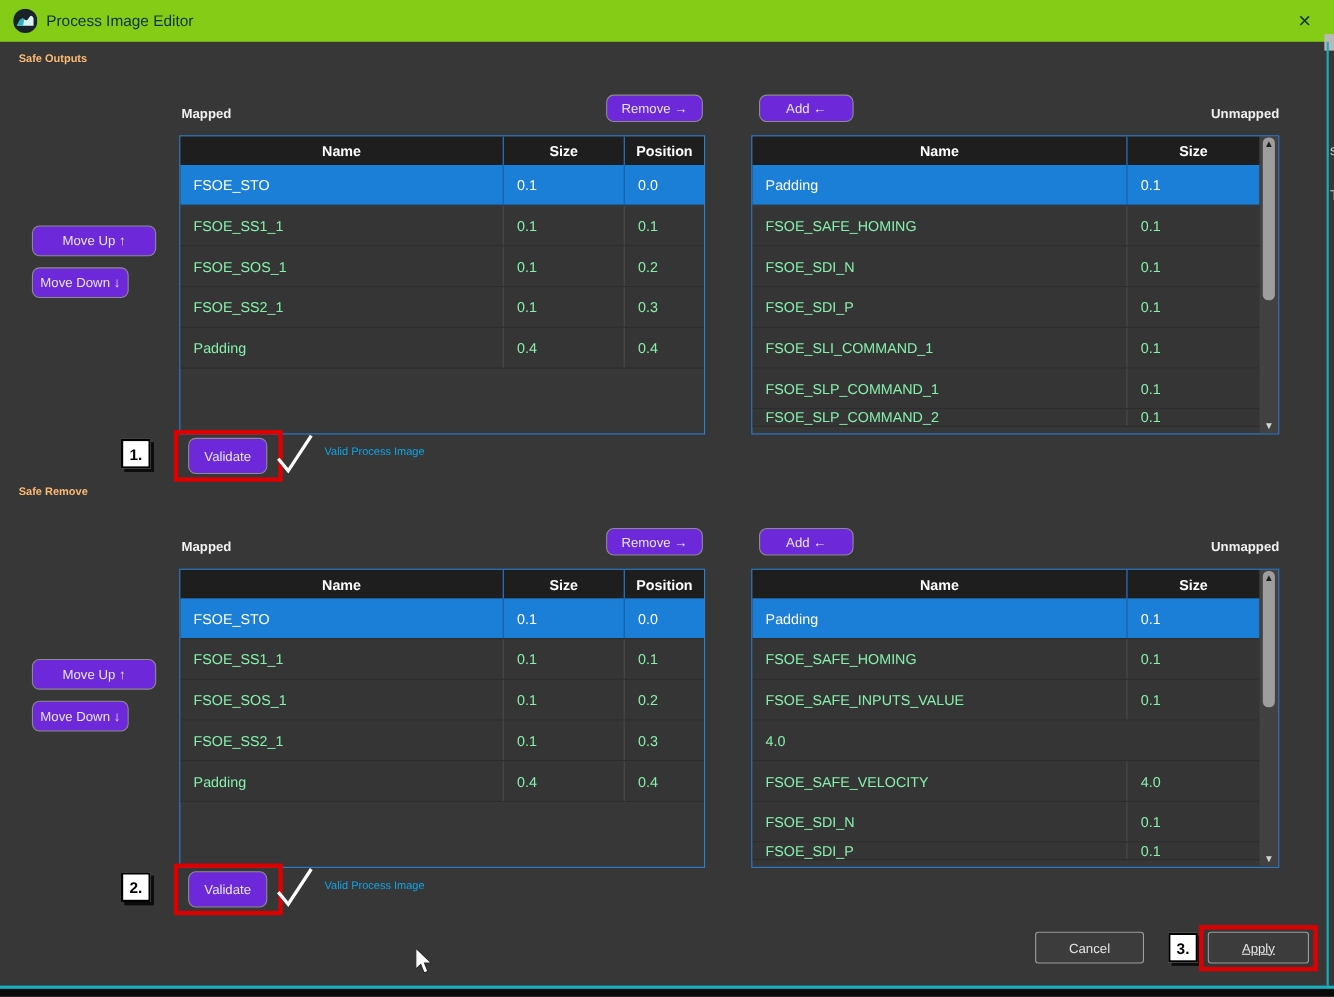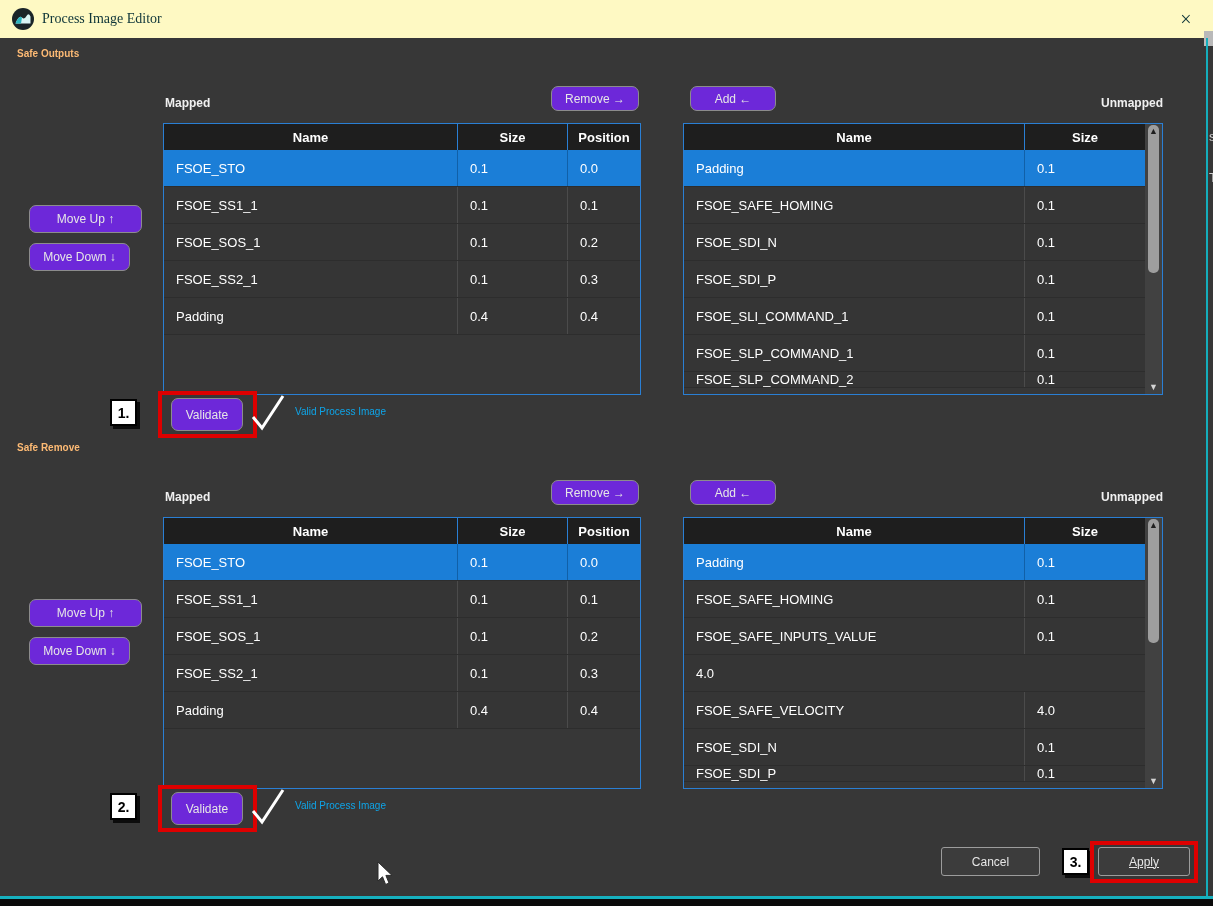--- a/index.html
+++ b/index.html
@@ -3,57 +3,57 @@
 <meta charset="utf-8">
 <style>
   * { margin:0; padding:0; box-sizing:border-box; }
   html,body { width:1213px; height:906px; overflow:hidden; }
   body {
     position:relative; background:#373737;
     font-family:"Liberation Sans", sans-serif; color:#e6e6e6;
   }
   
   .titlebar { position:absolute; left:0; top:0; width:1213px; height:38px;
-    background:#fef9c3; display:flex; align-items:center;font-family:Liberation Serif, serif; }
+    background:#84cc16; display:flex; align-items:center; }
   .titlebar .logo { position:absolute; left:12px; top:8px; width:22px; height:22px; }
   .titlebar .title { position:absolute; left:42px; top:0; height:38px; display:flex;
     align-items:center; font-size:14px; color:#0d3438; }
   .titlebar .close { position:absolute; right:10px; top:0; width:34px; height:38px;
     display:flex; align-items:center; justify-content:center; font-size:20px;
     color:#0d3438; cursor:default; }
   
   .section { position:absolute; left:0; width:1204px; height:394px; }
   .sec-heading { position:absolute; left:17px; top:10px; font-size:10px; font-weight:bold;
     color:#fdba74; }
   .grouplbl { position:absolute; font-size:12px; font-weight:bold; color:#f0f0f0; }
   .lbl-mapped { left:165px; top:58px; }
   .lbl-unmapped { left:963px; top:58px; width:200px; text-align:right; }
   
   .btn { position:absolute; background:#6d28d9; border:1px solid #8c8c8c;
     border-radius:7px; color:#e6e6e6; font-size:12px; display:flex; align-items:center;
     justify-content:center; cursor:default; }
   .btn-remove { left:551px; top:48px; width:88px; height:25px; }
   .btn-add { left:690px; top:48px; width:86px; height:25px; }
   .btn-moveup { left:29px; top:167px; width:113px; height:28px; }
-  .btn-movedown { left:29px; top:205px; width:101px; height:28px; }
+  .btn-movedown { left:29px; top:205px; width:88px; height:28px; }
   .btn-validate { left:171px; top:360px; width:72px; height:33px; }
   .btn-sq { border-radius:3px; border-color:#9c9c9c; background:#3c3c3c; }
   .btn-cancel { left:941px; top:847px; width:99px; height:29px; }
   .btn-apply { left:1098px; top:847px; width:92px; height:29px;text-decoration:underline; }
   
   .table { position:absolute; top:85px; height:272px; border:1px solid #2a7fd4;
     background:#373737; overflow:hidden; }
   .t-mapped { left:163px; width:478px; }
   .t-unmapped { left:683px; width:480px; }
   .thead { display:grid; height:26px; background:#1e1e1e; color:#ffffff;
     font-weight:bold; font-size:13px; }
   .hcell { display:flex; align-items:center; justify-content:center;
     border-right:1px solid #2a7fd4; }
   .hcell:last-child { border-right:none; }
-  .trow { display:grid; height:37px; font-size:13px; color:#ffffff; background:#353535;
+  .trow { display:grid; height:37px; font-size:13px; color:#86efac; background:#353535;
     border-bottom:1px solid #2d2d2d; }
   .trow .cell { display:flex; align-items:center; padding-left:12px;
     border-right:1px solid #4b4b4b; overflow:hidden; white-space:nowrap; }
   .trow .cell:last-child { border-right:none; }
   .trow.selected { background:#1b7ed7; color:#ffffff; }
   .trow.selected .cell { border-right-color:#1160a8; }
   .trow.partial { height:16px; overflow:hidden; }
   .t-mapped .thead, .t-mapped .trow { grid-template-columns:294px 110px 72px; }
   .t-unmapped .thead, .t-unmapped .trow { grid-template-columns:341px 120px; }
   .t-unmapped .tbody-wrap { width:461px; }

